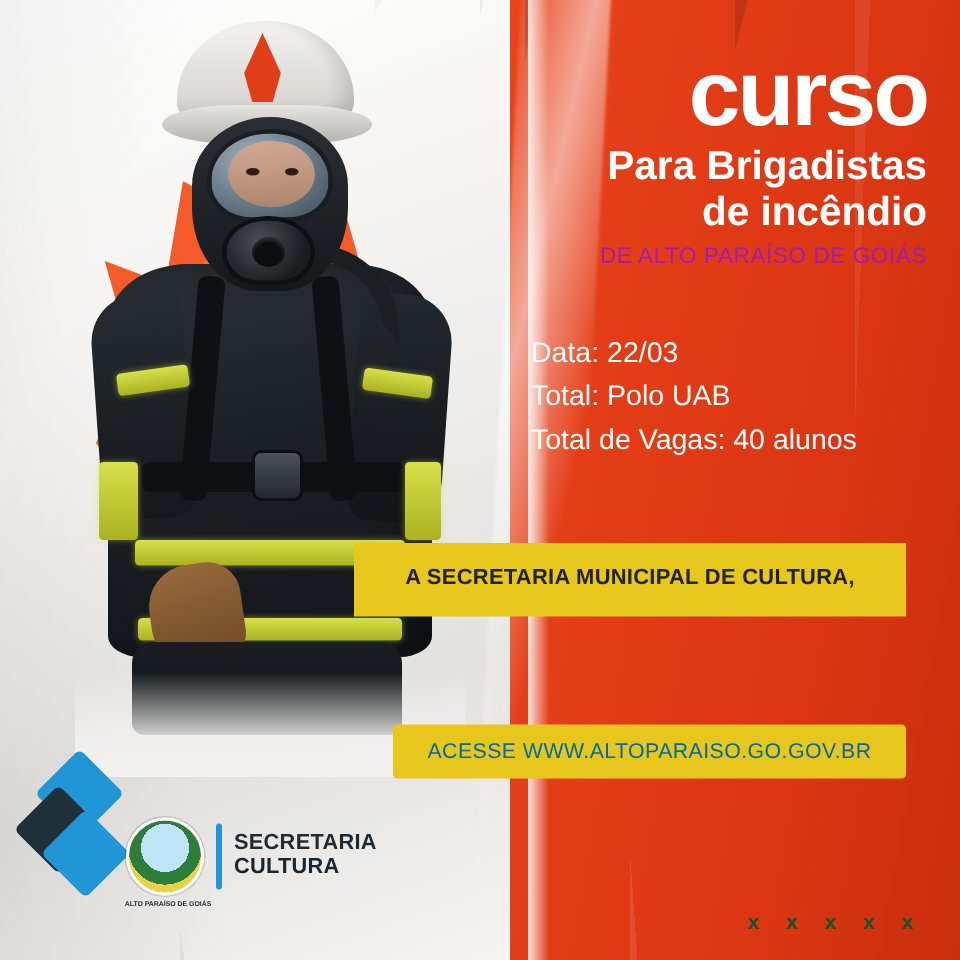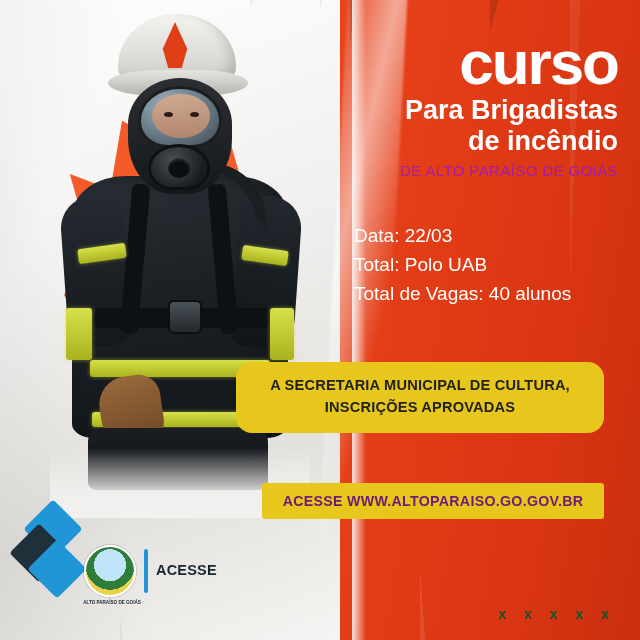--- a/index.html
+++ b/index.html
@@ -217,35 +217,34 @@
     padding-left: 14px;
   }
   .details b { font-weight: 400; }
 
   
   .box-main {
     position: absolute; left: 236px; top: 362px; width: 368px;
     background: #e8c71c;
     padding: 13px 16px 14px;
     text-align: center;
-    border-radius: 16px;
   }
   .box-main-text {
     color: #222; font-weight: 700; font-size: 14.6px; line-height: 1.5;
     letter-spacing: 0.2px;
   }
   .box-link {
     position: absolute; left: 262px; top: 483px; width: 342px;
     background: #e8c71c;
     padding: 10px 12px;
     text-align: center;
     border-radius: 3px;
   }
   .box-link-text {
-    color: #701a75; font-weight: 700; font-size: 14.2px; letter-spacing: 0.3px;
+    color: #0369a1; font-weight: 400; font-size: 14.2px; letter-spacing: 0.3px;
   }
 
   
   .logo-diamonds { position: absolute; left: 16px; top: 508px; width: 80px; height: 82px; }
   .dm { position: absolute; width: 42px; height: 42px; transform: rotate(45deg); border-radius: 4px; }
   .dm.blue1 { left: 16px; top: 0px; background: #2196d6; }
   .dm.dark1 { left: 2px; top: 24px; background: #20303a; }
   .dm.blue2 { left: 20px; top: 40px; background: #2196d6; }
 
   .brand { position: absolute; left: 84px; top: 545px; display: flex; align-items: center; gap: 8px; }
@@ -326,37 +325,37 @@
     </div>
     <div>
       <b>Total:</b>
       <span>Polo UAB</span>
     </div>
     <div>Total de Vagas: 40 alunos</div>
   </div>
 
   <div class="box-main">
     <div class="box-main-text">A SECRETARIA MUNICIPAL DE CULTURA,</div>
-    <div class="box-main-text">INSCRIÇÕES APROVADAS</div>
   </div>
 
   <div class="box-link">
     <div class="box-link-text">ACESSE WWW.ALTOPARAISO.GO.GOV.BR</div>
   </div>
 
   <div class="logo-diamonds">
     <div class="dm blue1"></div>
     <div class="dm dark1"></div>
     <div class="dm blue2"></div>
   </div>
 
   <div class="brand">
     <div class="crest">
       <div class="crest-label">ALTO PARAÍSO DE GOIÁS</div>
     </div>
     <div class="brand-bar"></div>
     <div class="brand-text">
-      <div>ACESSE</div>
+      <div class="l1">SECRETARIA</div>
+      <div>CULTURA</div>
     </div>
   </div>
 
   <div class="xrow">x x x x x</div>
 </div>
 
 </body></html>

